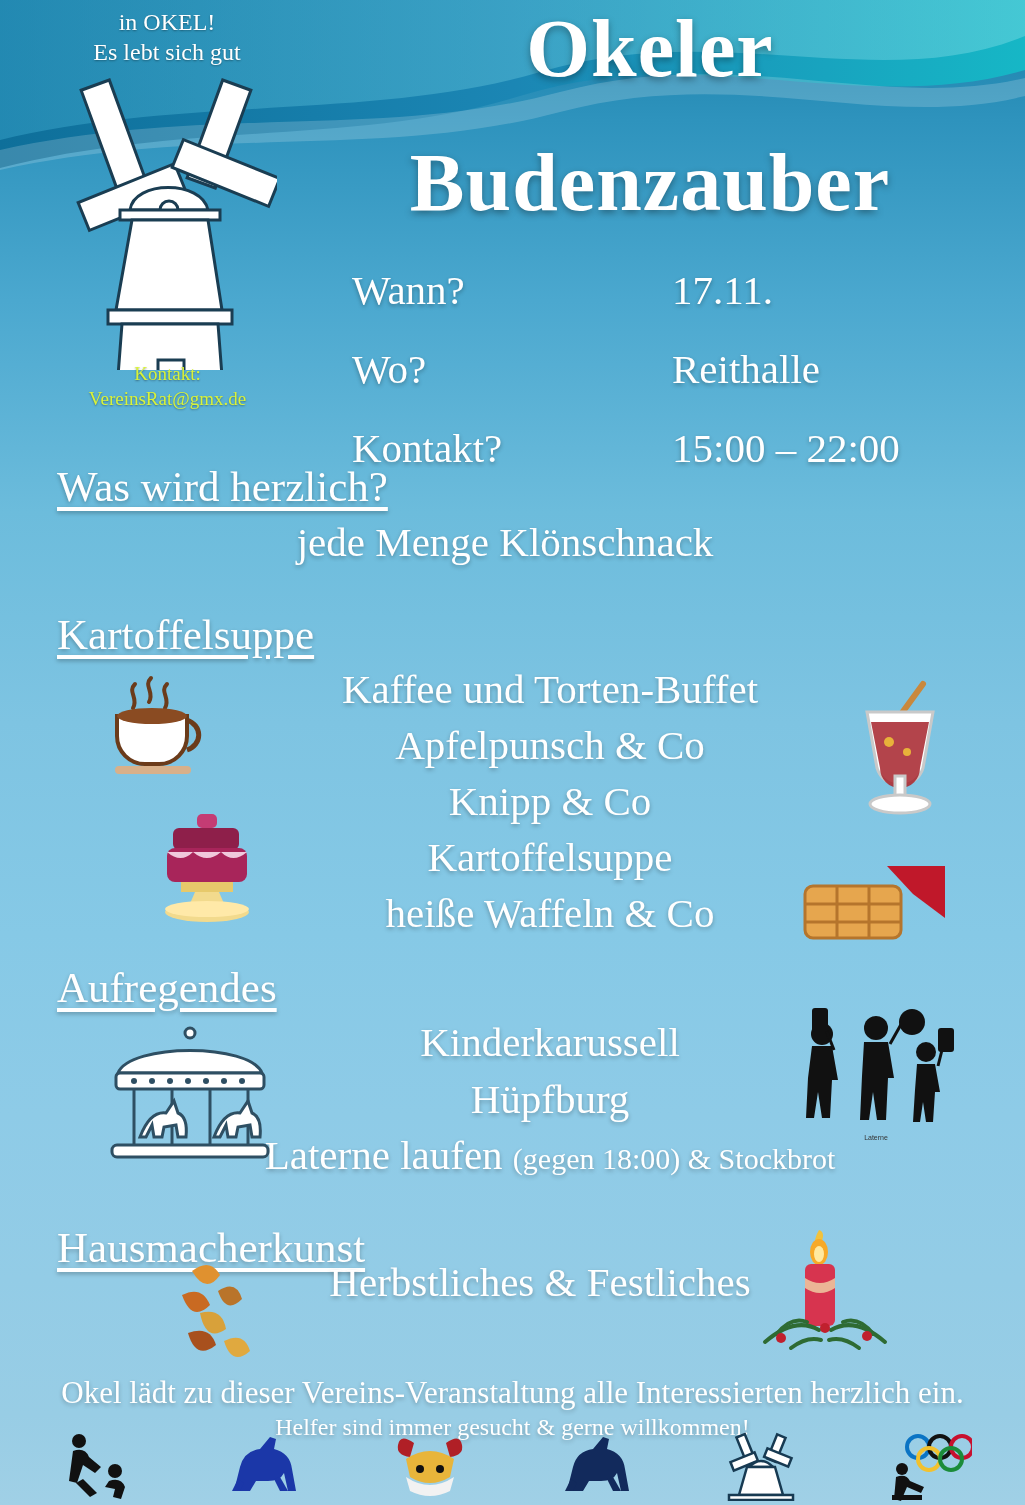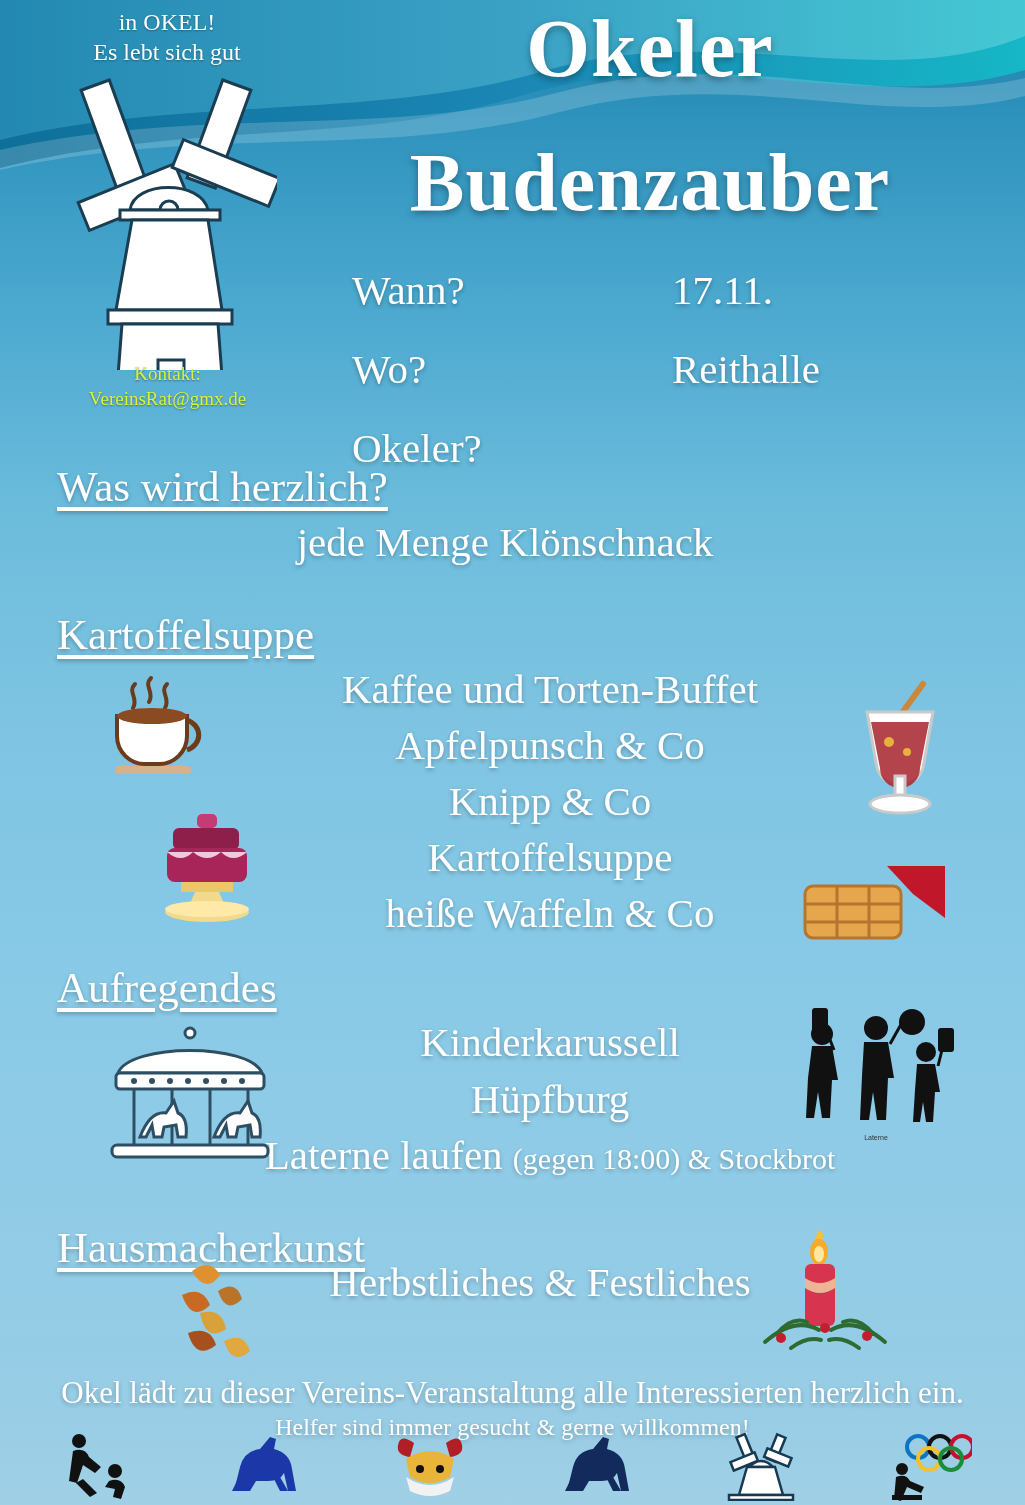--- a/index.html
+++ b/index.html
@@ -249,21 +249,22 @@
   <div class="facts">
     <div class="facts-row">
       <div class="facts-q">Wann?</div>
       <div class="facts-a">17.11.</div>
     </div>
     <div class="facts-row">
       <div class="facts-q">Wo?</div>
       <div class="facts-a">Reithalle</div>
     </div>
     <div class="facts-row">
-      <div class="facts-q">Okeler?</div>
+      <div class="facts-q">Kontakt?</div>
+      <div class="facts-a">15:00 – 22:00</div>
     </div>
   </div>
 
   <div class="sec-head h-geboten">Was wird herzlich?</div>
   <div class="line geboten-1">jede Menge Klönschnack</div>
 
   <div class="sec-head h-kulinarisches">Kartoffelsuppe</div>
   <div class="line kul-1">Kaffee und Torten-Buffet</div>
   <div class="line kul-2">Apfelpunsch &amp; Co</div>
   <div class="line kul-3">Knipp &amp; Co</div>

